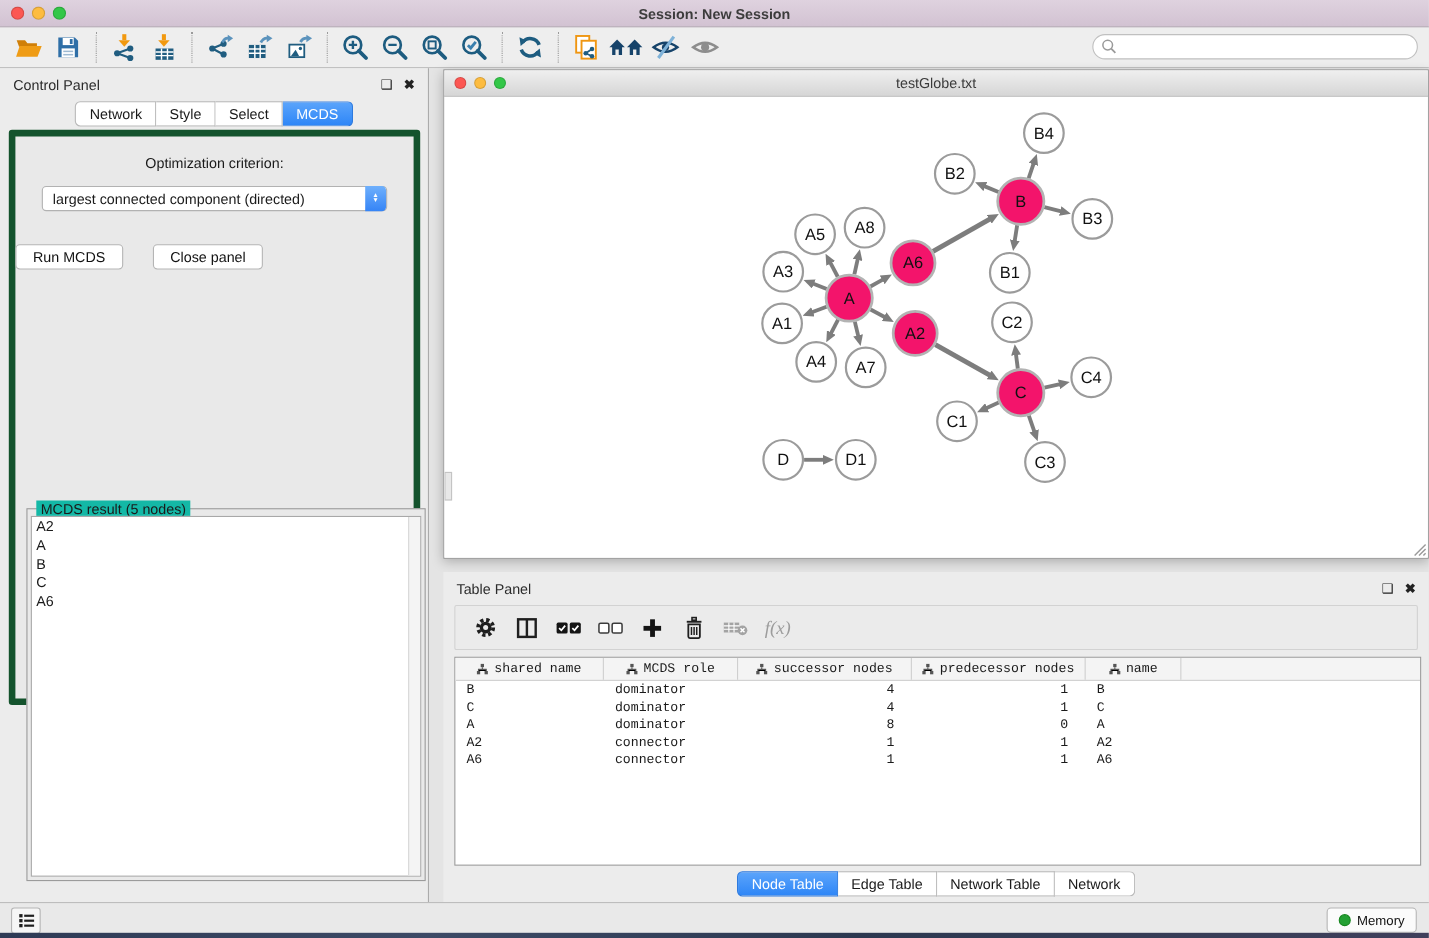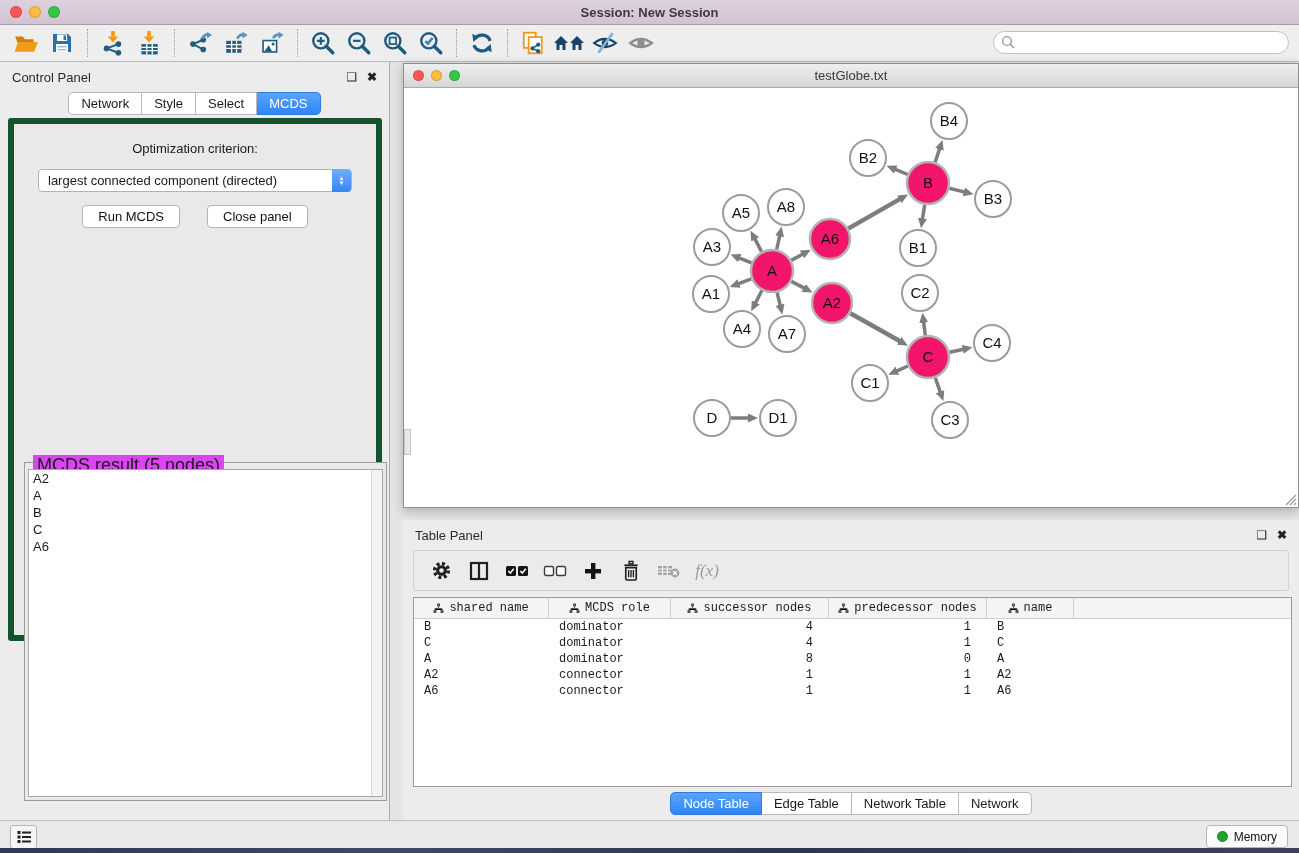--- a/index.html
+++ b/index.html
@@ -39,26 +39,26 @@
   .seg-tab:last-child { border-radius:0 5px 5px 0;text-align:center; }
   .seg-tab.active { background:linear-gradient(#5ba4fb,#2e86f7); border-color:#2e7ade; color:#fff; }
   .cp-content { position:absolute; left:8px; top:56px; width:374px; height:523px;
     background:#e9e9e9; border:6px solid #14532d; border-radius:3px; }
   .opt-label { text-align:center; margin-top:17px; font-size:13px; }
   .criterion { position:relative; margin:13px auto 0; width:314px; height:23px; background:#fff;
     border:1px solid #b2b2b2; border-radius:4px; display:flex; align-items:center; padding:0 26px 0 9px; font-size:13px; }
   .criterion .stepper { position:absolute; right:0; top:-1px; width:19px; height:23px;
     background:linear-gradient(#6fb0fc,#3584f6); border-radius:0 4px 4px 0; display:flex; flex-direction:column;
     align-items:center; justify-content:center; color:#fff; font-size:6px; line-height:5px; }
-  .cp-buttons { display:flex; justify-content:center; gap:27px; margin-top:13px; }
+  .cp-buttons { display:flex; gap:27px; margin-top:30px; }
   .mac-btn { background:#ffffff; border:1px solid #b5b5b5; border-radius:4px; height:23px; padding:0 15px;
     font-size:13px; font-family:"Liberation Sans",sans-serif; color:#111; }
   .result-box { position:absolute; left:10px; top:338px; width:363px; height:339px;
     border:1px solid #9b9b9b; background:#e9e9e9; }
-  .result-legend { position:absolute; left:8px; top:-8px; background:#d946ef; padding:0 4px; font-size:18px; }
+  .result-legend { position:absolute; left:8px; top:-8px; background:#14b8a6; padding:0 4px; font-size:13px; }
   .result-list { position:absolute; left:3px; right:3px; top:6px; bottom:3px; background:#fff;
     border:1px solid #a8a8a8; overflow:hidden; }
   .result-scroll { position:absolute; right:0; top:0; bottom:0; width:11px; background:#f4f4f4; border-left:1px solid #d7d7d7; }
   .result-item { font-size:13px; padding:1px 0 1px 4px; line-height:15px; }
 
   
   .desktop { position:absolute; left:390px; top:62px; width:909px; height:758px; background:#e4e4e4; }
   .network-window { position:absolute; left:13px; top:1px; width:896px; height:445px; background:#fff;
     border:1px solid #8f8f8f; box-shadow:0 3px 10px rgba(0,0,0,.25); }
   .nw-titlebar { height:24px; background:linear-gradient(#efefef,#d6d6d6); border-bottom:1px solid #ababab;

